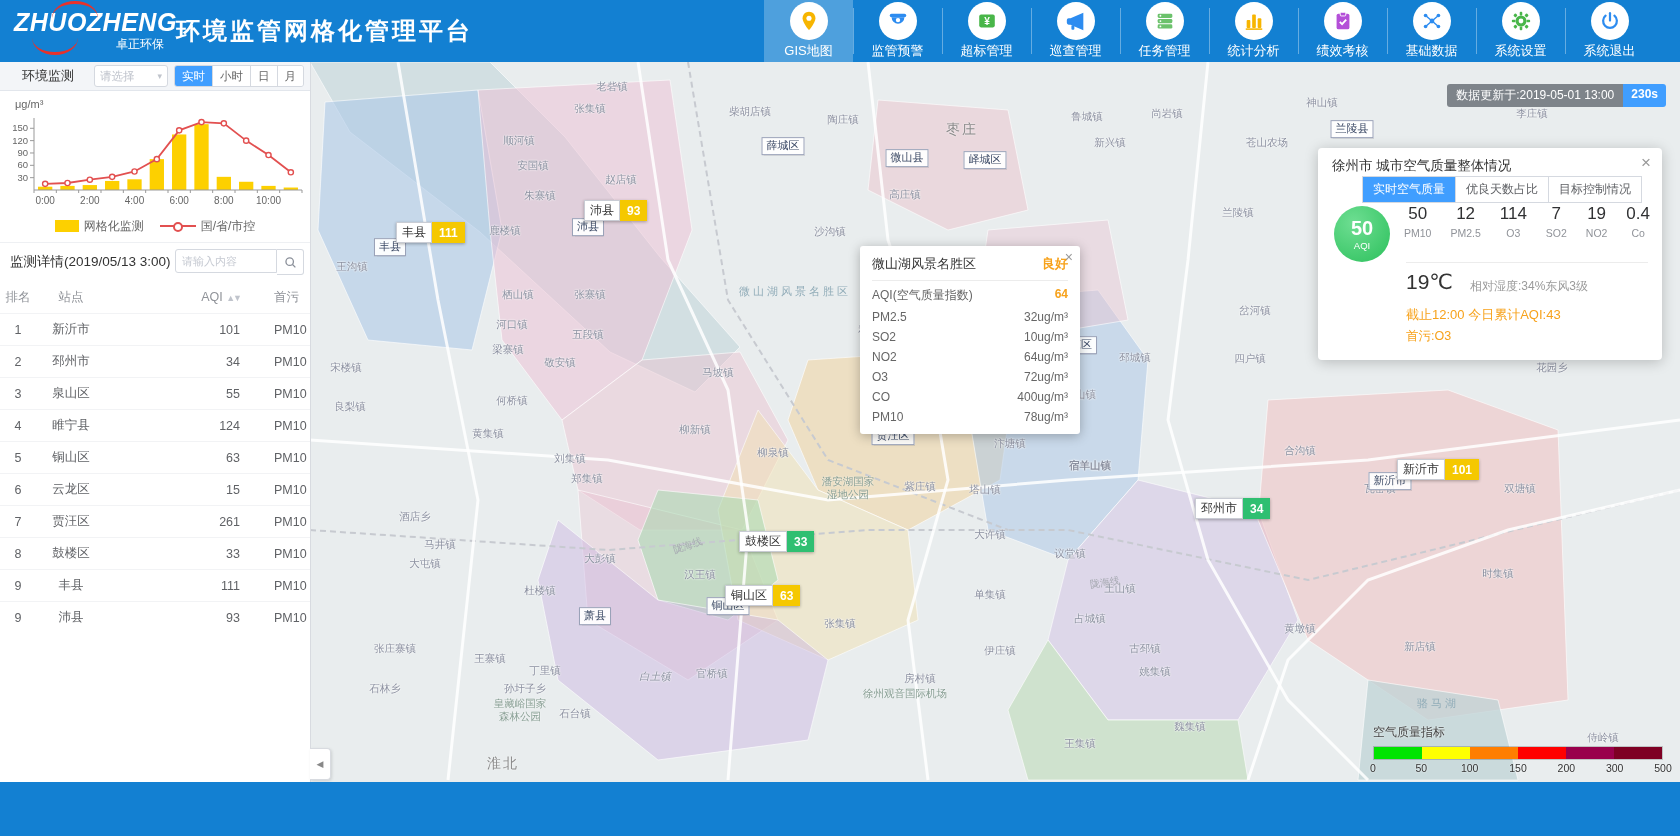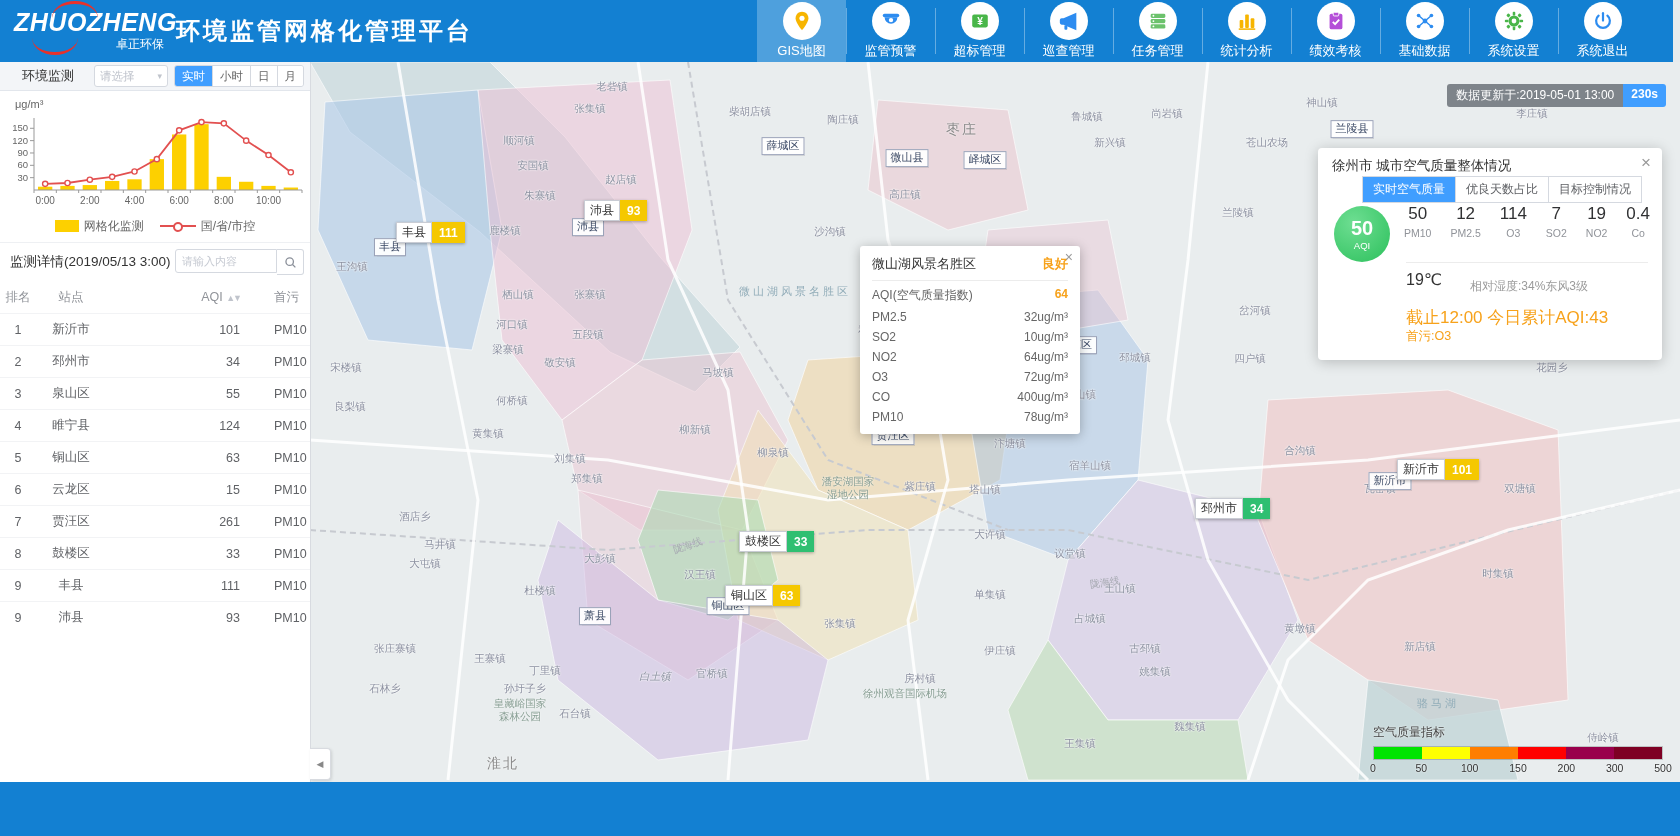--- a/index.html
+++ b/index.html
@@ -1,19 +1,19 @@
 <!DOCTYPE html>
 <html><head>
 <meta charset="utf-8">
 <style>
   html,body{margin:0;padding:0}
   body{width:1680px;height:836px;overflow:hidden;position:relative;
        font-family:"Liberation Sans","DejaVu Sans",sans-serif;background:#e7ebed}
   
-  .header{position:absolute;left:0;top:0;right:7px;height:62px;background:#1380d2;z-index:10;display:flex;align-items:center}
+  .header{position:absolute;left:0;top:0;right:0;height:62px;background:#1380d2;z-index:10;display:flex;align-items:center}
   .logo{position:relative;margin-left:14px;width:150px;color:#fff}
   .logo-main{font-size:25px;font-weight:bold;font-style:italic;letter-spacing:0.5px;line-height:1}
   .logo-sub{font-size:12px;text-align:right;margin-top:1px}
   .logo-arc1{position:absolute;left:38px;top:-9px;width:46px;height:14px;border-top:3.5px solid #e8312a;border-radius:50% 50% 0 0/100% 100% 0 0}
   .logo-arc2{position:absolute;left:18px;bottom:-2px;width:46px;height:14px;border-bottom:3.5px solid #e8312a;border-radius:0 0 50% 50%/0 0 100% 100%}
   .app-title{color:#fff;font-size:24px;font-weight:bold;letter-spacing:3px;margin-left:12px;white-space:nowrap}
   .nav{margin-left:auto;display:flex;height:62px;margin-right:26px}
   .nav-item{width:89px;height:62px;display:flex;flex-direction:column;align-items:center;justify-content:center;cursor:pointer;position:relative}
   .nav-item:not(:first-child)::before{content:"";position:absolute;left:0;top:8px;bottom:8px;border-left:1px solid rgba(255,255,255,.35)}
   .nav-item.active{background:rgba(255,255,255,.25)}
@@ -62,23 +62,23 @@
   .r-tab{padding:4px 10px;font-size:12px;color:#606266;background:#fff;cursor:pointer;white-space:nowrap}
   .r-tab:not(:first-child){border-left:1px solid #d5d9e0}
   .r-tab.active{background:#409eff;color:#fff}
   .r-circle{position:absolute;left:16px;top:58px;width:56px;height:56px;border-radius:50%;background:radial-gradient(circle at 35% 30%,#6ede92,#2cc05c);display:flex;flex-direction:column;align-items:center;justify-content:center;color:#fff}
   .r-circle .v{font-size:20px;font-weight:bold;line-height:1}
   .r-circle .l{font-size:9.5px;margin-top:2px}
   .r-metrics{position:absolute;left:86px;top:56px;right:12px;display:flex;justify-content:space-between;text-align:center}
   .rm-v{font-size:17px;color:#303133}
   .rm-l{font-size:10.5px;color:#909399;margin-top:3px}
   .r-div{position:absolute;left:88px;right:14px;top:114px;border-top:1px solid #ececec}
-  .r-temp{position:absolute;left:88px;top:122px;font-size:16px;color:#333}
+  .r-temp{position:absolute;left:88px;top:122px;font-size:21px;color:#333}
   .r-desc{position:absolute;left:152px;top:130px;font-size:12px;color:#9a9a9a}
-  .r-cum{position:absolute;left:88px;top:158px;font-size:17px;color:#f7a21b}
+  .r-cum{position:absolute;left:88px;top:158px;font-size:13px;color:#f7a21b}
   .r-pol{position:absolute;left:88px;top:180px;font-size:12.5px;color:#f7a21b}
   
   .lpanel{position:absolute;left:0;top:62px;width:310px;bottom:54px;background:#fff;border-right:1px solid #d8dbe0;z-index:5}
   .lp-head{height:28px;display:flex;align-items:center;padding:0 6px 0 22px;background:#f3f5f8;border-bottom:1px solid #e2e6ec}
   .lp-title{font-size:13px;color:#333}
   .lp-select{margin-left:auto;width:62px;height:20px;border:1px solid #d5d9e0;border-radius:3px;background:#fff;color:#bfc3cc;font-size:11.5px;display:flex;align-items:center;justify-content:space-between;padding:0 5px;cursor:pointer}
   .time-group{display:flex;margin-left:6px;border:1px solid #d5d9e0;border-radius:3px;overflow:hidden}
   .time-btn{height:20px;padding:0 7px;font-size:11.5px;color:#666;background:#fff;display:flex;align-items:center;cursor:pointer}
   .time-btn:not(:first-child){border-left:1px solid #d5d9e0}
   .time-btn.active{background:#409eff;color:#fff}
@@ -194,21 +194,21 @@
     <div class="lbl town" style="left: 575px; top: 714px;">石台镇</div>
     <div class="lbl town" style="left: 840px; top: 624px;">张集镇</div>
     <div class="lbl town" style="left: 920px; top: 679px;">房村镇</div>
     <div class="lbl town" style="left: 990px; top: 535px;">大许镇</div>
     <div class="lbl town" style="left: 990px; top: 595px;">单集镇</div>
     <div class="lbl town" style="left: 1000px; top: 651px;">伊庄镇</div>
     <div class="lbl town" style="left: 920px; top: 487px;">紫庄镇</div>
     <div class="lbl town" style="left: 985px; top: 490px;">塔山镇</div>
     <div class="lbl town" style="left: 1010px; top: 444px;">汴塘镇</div>
     <div class="lbl town" style="left: 1075px; top: 395px;">车辐山镇</div>
-    <div class="lbl town" style="left: 1090px; top: 466px;">宿羊山镇</div>
+    <div class="lbl town" style="left: 1090px; top: 466px; font-weight: bold;">宿羊山镇</div>
     <div class="lbl town" style="left: 1070px; top: 554px;">议堂镇</div>
     <div class="lbl town" style="left: 1120px; top: 589px;">土山镇</div>
     <div class="lbl town" style="left: 1090px; top: 619px;">占城镇</div>
     <div class="lbl town" style="left: 1145px; top: 649px;">古邳镇</div>
     <div class="lbl town" style="left: 1155px; top: 672px;">姚集镇</div>
     <div class="lbl town" style="left: 1190px; top: 727px;">魏集镇</div>
     <div class="lbl town" style="left: 1080px; top: 744px;">王集镇</div>
     <div class="lbl town" style="left: 1300px; top: 451px;">合沟镇</div>
     <div class="lbl town" style="left: 1380px; top: 489px;">瓦窑镇</div>
     <div class="lbl town" style="left: 1255px; top: 311px;">岔河镇</div>

